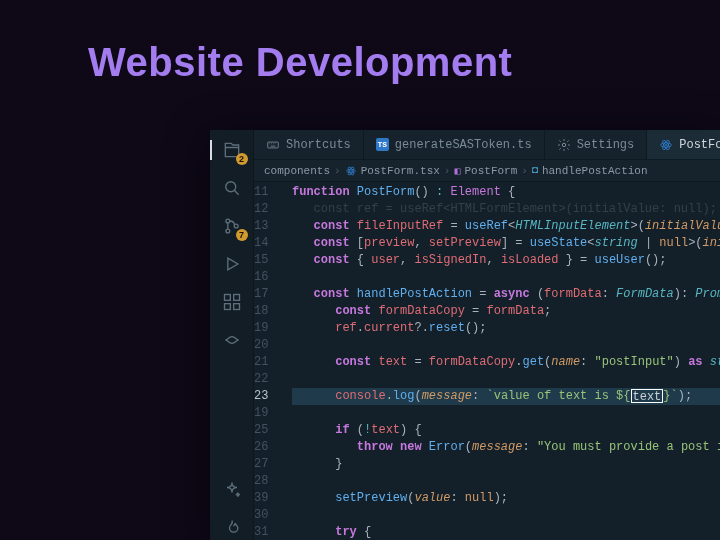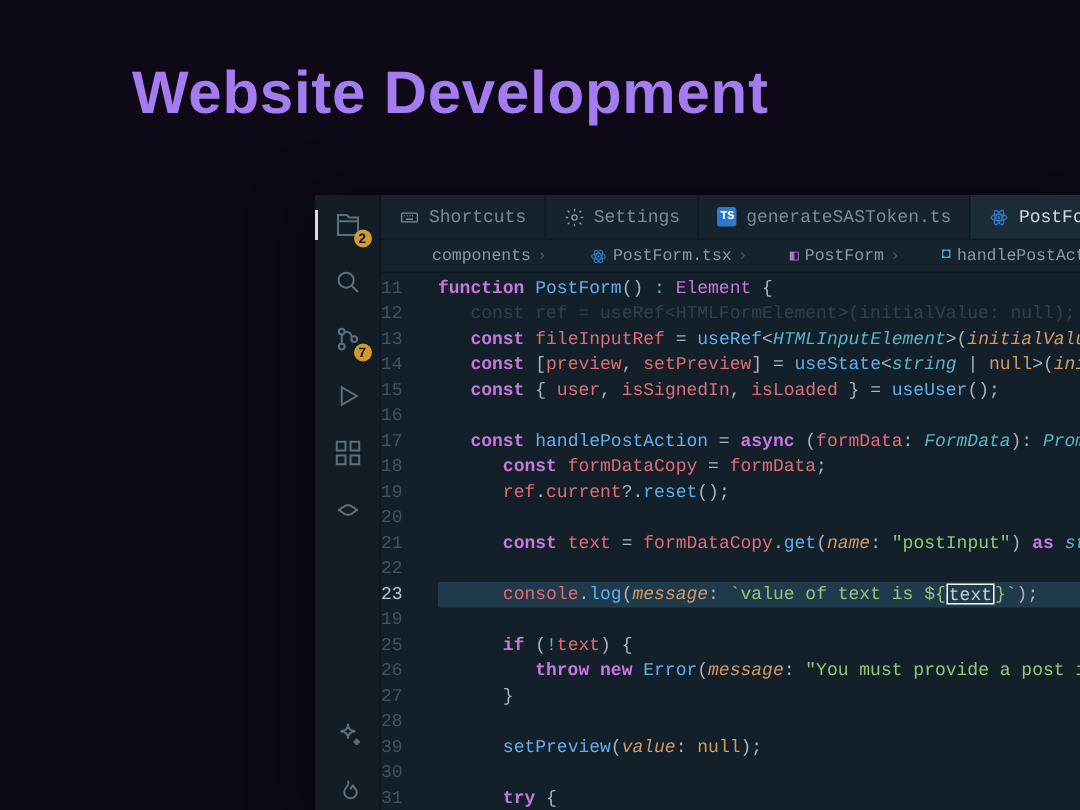--- a/index.html
+++ b/index.html
@@ -63,21 +63,21 @@
     align-items: center;
     gap: 4px;
     padding: 0 10px;
     font-size: 11px;
     color: #8a99a5;
     background: #16232d;
     border-bottom: 1px solid #0e1a22;
     flex: 0 0 auto;
   }
   .breadcrumbs .sep { color: #4a5863; }
-  .breadcrumbs .crumb { display:flex; align-items:center; gap:4px;margin-left:24px; }
+  .breadcrumbs .crumb { display:flex; align-items:center; gap:4px; }
   .code-area {
     display: flex;
     flex: 1 1 auto;
     overflow: hidden;
     background: #132029;
   }
   .gutter {
     flex: 0 0 34px;
     background: #132029;
     text-align: left;
@@ -232,31 +232,31 @@
     <div class="tab">
       <span class="icon">
         <svg viewBox="0 0 24 24">
             <rect x="3" y="7" width="18" height="10" rx="1"></rect>
             <path d="M6 10h1M9 10h1M12 10h1M15 10h1M18 10h0M8 14h8"></path>
           </svg>
       </span>
       <span>Shortcuts</span>
     </div>
     <div class="tab">
+      <span class="i-ts">TS</span>
+      <span>generateSASToken.ts</span>
+    </div>
+    <div class="tab">
       <span class="icon i-gear">
         <svg viewBox="0 0 24 24">
             <circle cx="12" cy="12" r="3"></circle>
             <path d="M12 2v3M12 19v3M4.2 4.2l2.1 2.1M17.7 17.7l2.1 2.1M2 12h3M19 12h3M4.2 19.8l2.1-2.1M17.7 6.3l2.1-2.1"></path>
           </svg>
       </span>
       <span>Settings</span>
-    </div>
-    <div class="tab">
-      <span class="i-ts">TS</span>
-      <span>generateSASToken.ts</span>
     </div>
     <div class="tab active">
       <span class="icon i-react">
         <svg viewBox="0 0 24 24">
             <circle cx="12" cy="12" r="1.6" fill="currentColor" stroke="none"></circle>
             <ellipse cx="12" cy="12" rx="9" ry="3.6"></ellipse>
             <ellipse cx="12" cy="12" rx="9" ry="3.6" transform="rotate(60 12 12)"></ellipse>
             <ellipse cx="12" cy="12" rx="9" ry="3.6" transform="rotate(-60 12 12)"></ellipse>
           </svg>
       </span>

